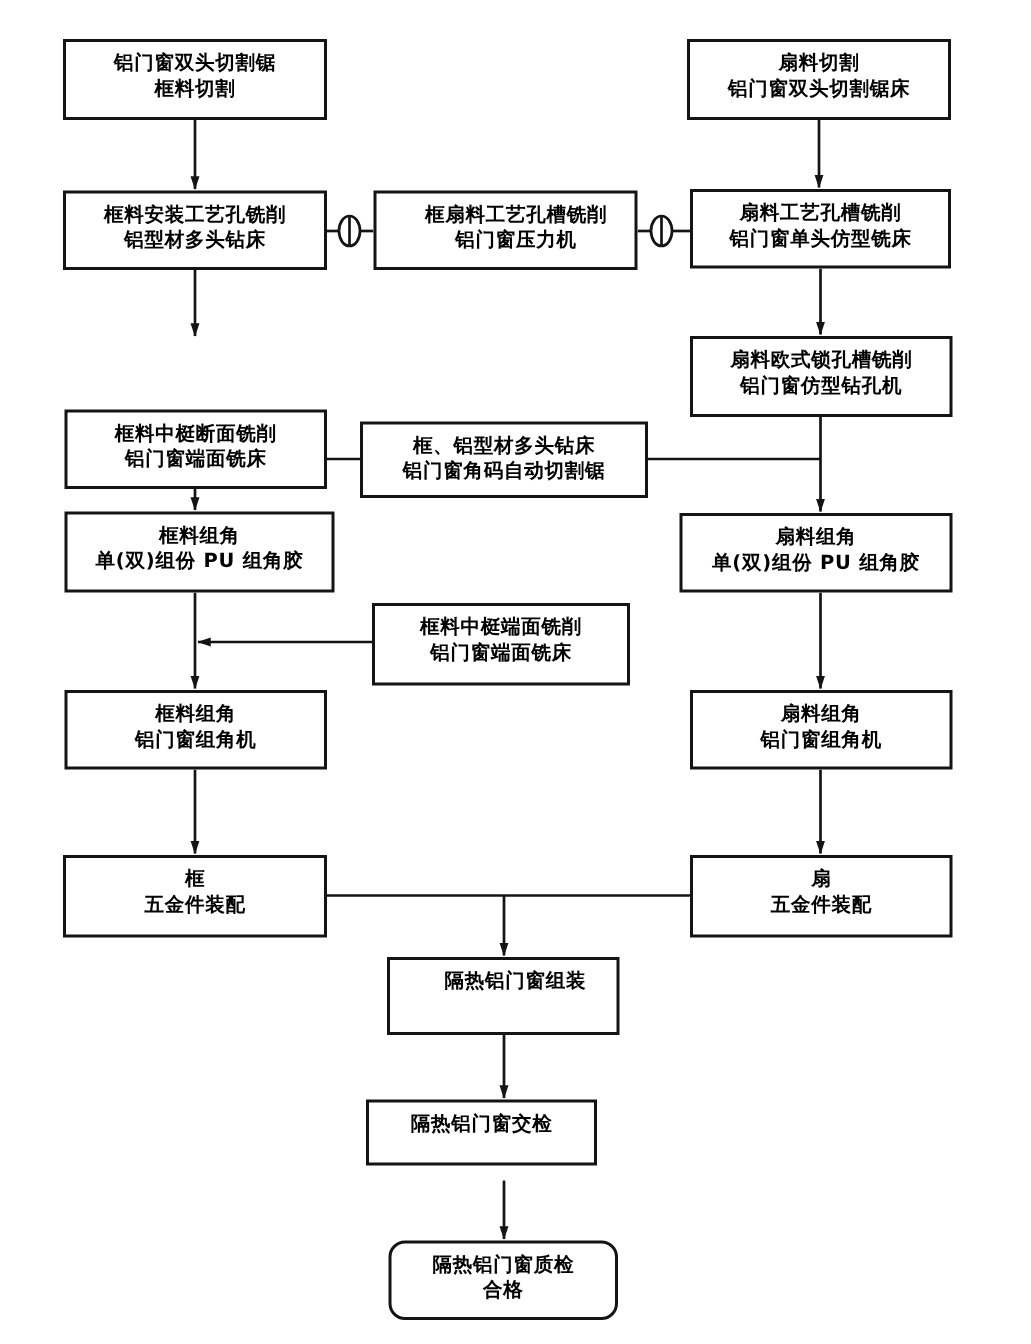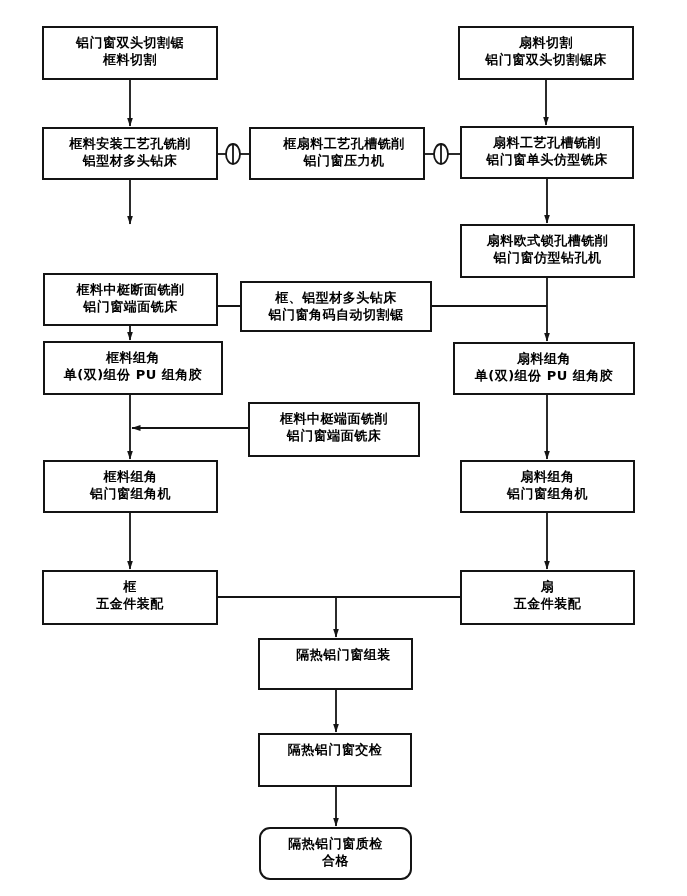--- a/index.html
+++ b/index.html
@@ -25,21 +25,21 @@
   #n-sash-lock{left:460px;top:224px;width:175px;height:54px;}
   #n-corner-cut{left:240px;top:281px;width:192px;height:51px;}
   #n-frame-corner-glue{left:43px;top:341px;width:180px;height:54px;}
   #n-sash-corner-glue{left:453px;top:342px;width:182px;height:53px;}
   #n-frame-mullion-end{left:248px;top:402px;width:172px;height:55px;}
   #n-frame-corner-machine{left:43px;top:460px;width:175px;height:53px;}
   #n-sash-corner-machine{left:460px;top:460px;width:175px;height:53px;}
   #n-frame-hardware{left:42px;top:570px;width:176px;height:55px;}
   #n-sash-hardware{left:460px;top:570px;width:175px;height:55px;}
   #n-assembly{left:258px;top:638px;width:155px;height:52px;padding-left:16px;}
-  #n-inspection{left:258px;top:733px;width:154px;height:54px;}
+  #n-inspection{left:244px;top:733px;width:154px;height:44px;}
   #n-quality{left:259px;top:827px;width:153px;height:53px;border-radius:11px;}
 </style>
 </head>
 <body>
 
 <div class="canvas">
 
   <svg class="connectors" viewBox="0 0 687 896" xmlns="http://www.w3.org/2000/svg">
     <defs>
       <marker id="ah" markerWidth="10" markerHeight="8" refX="8.5" refY="3" orient="auto" markerUnits="userSpaceOnUse">

